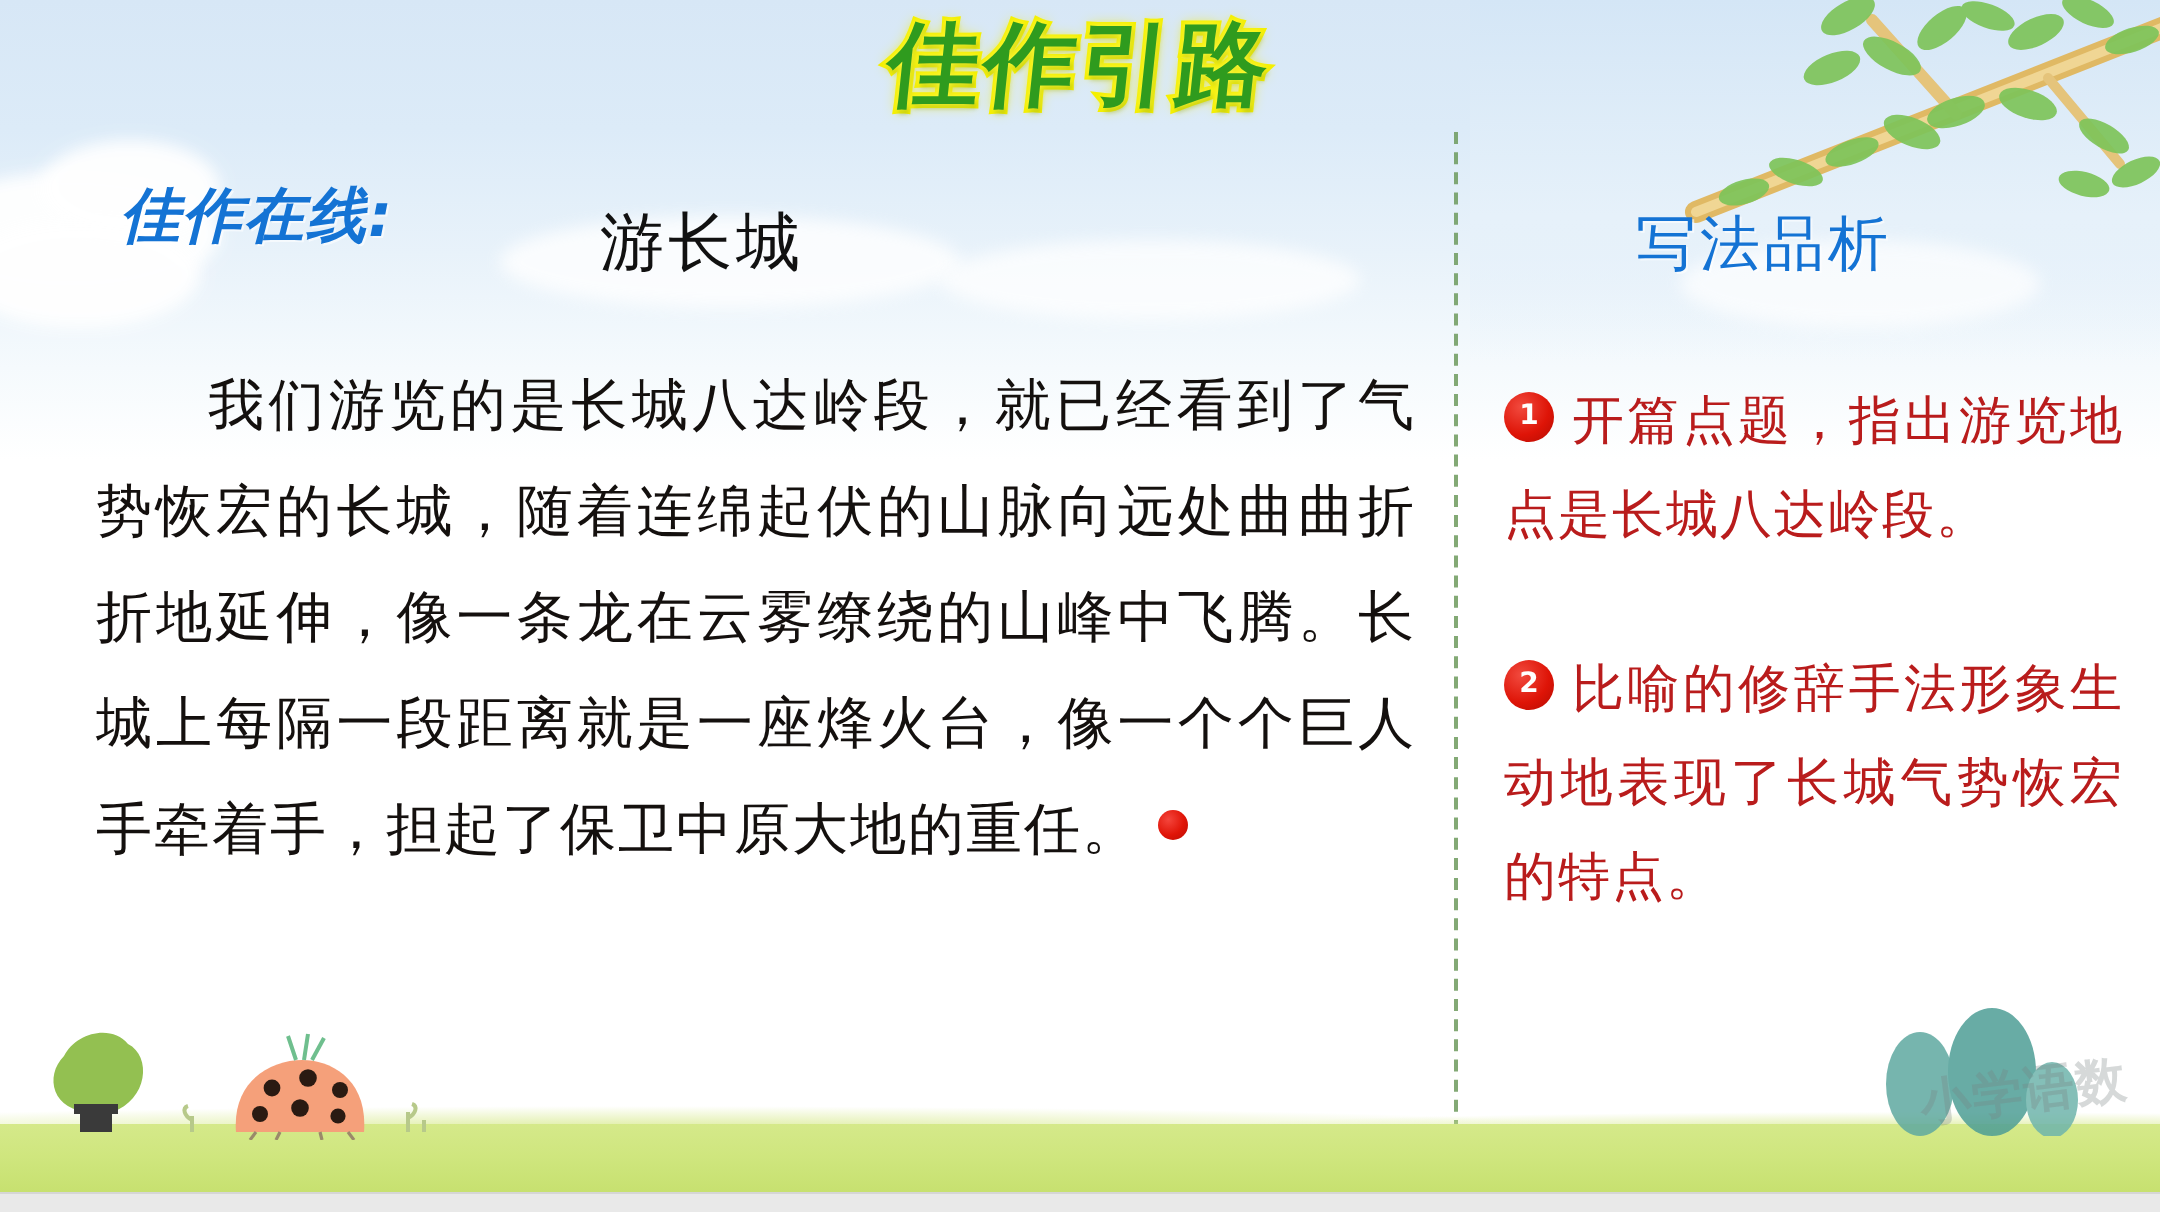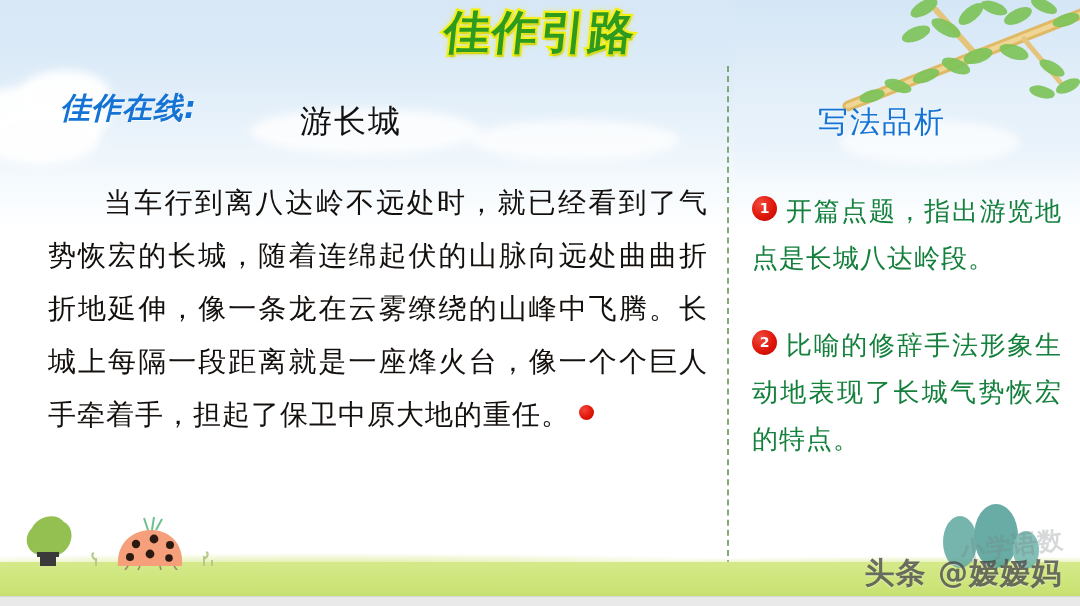--- a/index.html
+++ b/index.html
@@ -167,21 +167,21 @@
   }
   .note {
     position: relative;
     margin-bottom: 40px;
   }
   .note p {
     margin: 0;
     font-family: "DejaVu Serif", "Liberation Serif", serif;
     font-size: 26px;
     line-height: 47px;
-    color: #15803d;
+    color: #b91c1c;
     letter-spacing: 1px;
     text-indent: 34px;
     text-align: justify;
   }
   .note-badge {
     position: absolute;
     left: 0; top: 8px;
     width: 25px; height: 25px;
     border-radius: 50%;
     background: radial-gradient(circle at 34% 30%, #f14a3e 0%, #de1407 58%, #b30c02 100%);
@@ -302,21 +302,21 @@
   </div>
 
   <div class="divider"></div>
 
   <div class="lbl-online">佳作在线:</div>
   <div class="essay-title">游长城</div>
 
   <div class="lbl-analysis">写法品析</div>
 
   <div class="essay">
-    <p><span>当车行到离八达岭不远处时，就已经看到了气势恢宏的长城，随着连绵起伏的山脉向远处曲曲折折地延伸，像一条龙在云雾缭绕的山峰中飞腾。长城上每隔一段距离就是一座烽火台，像一个个巨人手牵着手，担起了保卫中原大地的重任。</span><span class="dot-red"></span></p>
+    <p><span>我们游览的是长城八达岭段，就已经看到了气势恢宏的长城，随着连绵起伏的山脉向远处曲曲折折地延伸，像一条龙在云雾缭绕的山峰中飞腾。长城上每隔一段距离就是一座烽火台，像一个个巨人手牵着手，担起了保卫中原大地的重任。</span><span class="dot-red"></span></p>
   </div>
 
   <div class="analysis">
     <div class="note">
       <span class="note-badge">1</span>
       <p>开篇点题，指出游览地点是长城八达岭段。</p>
     </div>
     <div class="note">
       <span class="note-badge">2</span>
       <p>比喻的修辞手法形象生动地表现了长城气势恢宏的特点。</p>
@@ -366,15 +366,14 @@
 
   <svg class="cacti" viewBox="0 0 150 66">
     <ellipse cx="60" cy="40" rx="17" ry="26" fill="#5fa9a0"></ellipse>
     <ellipse cx="96" cy="34" rx="22" ry="32" fill="#4e9e96"></ellipse>
     <ellipse cx="126" cy="48" rx="13" ry="19" fill="#6fb5ac"></ellipse>
   </svg>
 
   <div class="footer-bar"></div>
 
   <div class="wm-faint">小学语数</div>
-  <div class="wm-main">头条 @嫒嫒妈</div>
 
 </div>
 
 </body></html>

